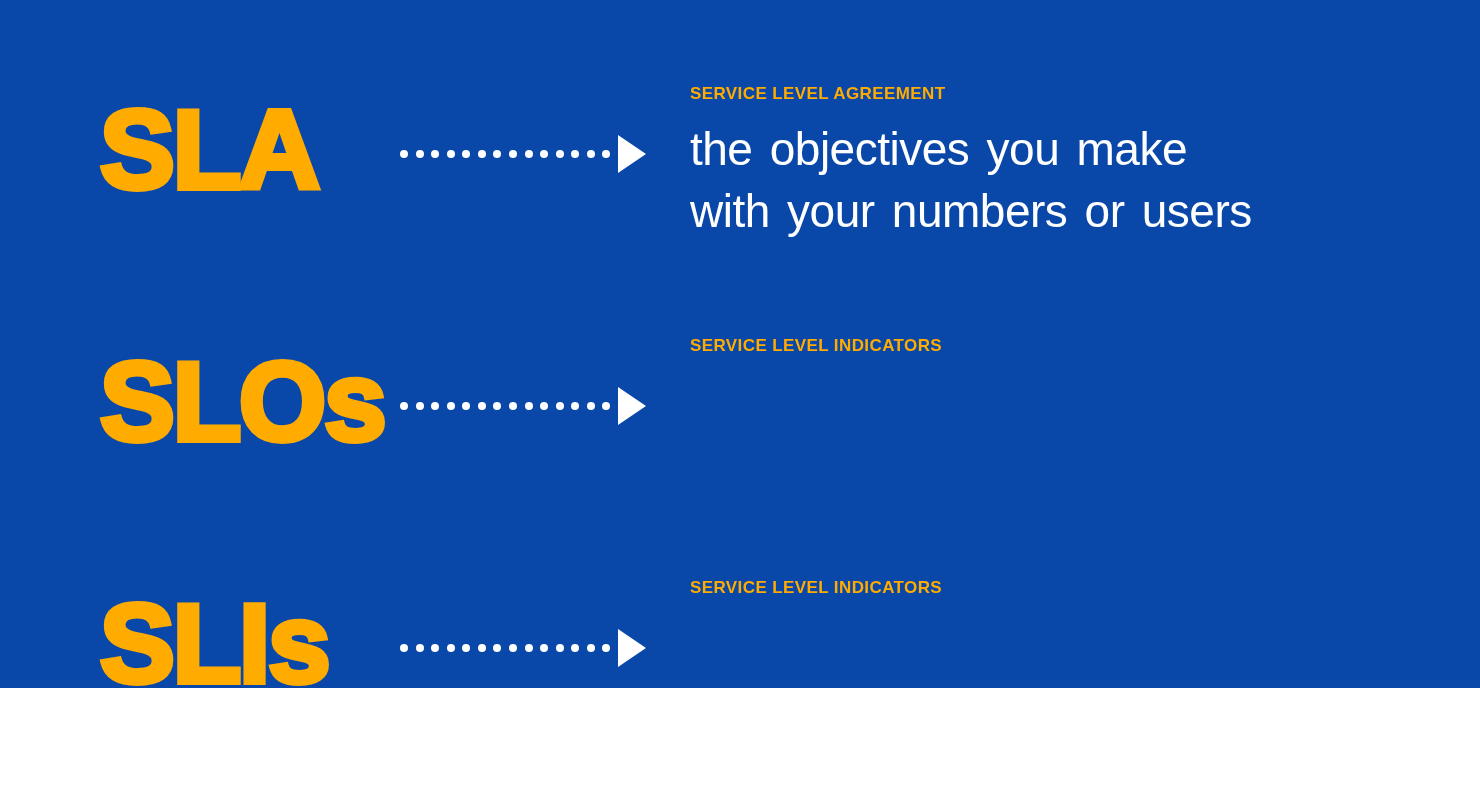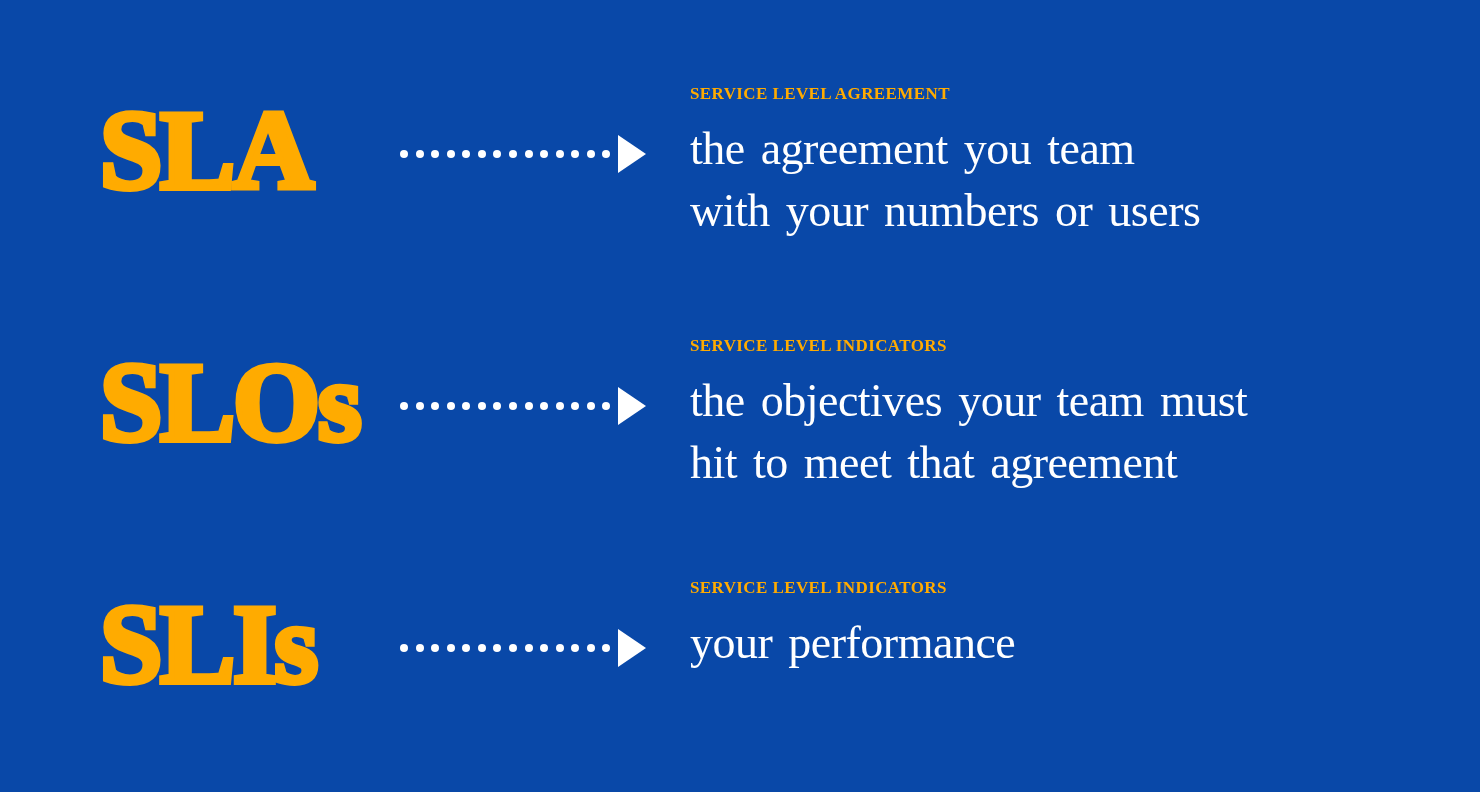--- a/index.html
+++ b/index.html
@@ -4,24 +4,24 @@
 <style>
   html, body { margin: 0; padding: 0; }
   :root {
     --bg: #0948A8;
     --accent: #FFAB00;
     --text: #FFFFFF;
   }
   #canvas {
     position: relative;
     width: 1480px;
-    height: 792px;
+    height: 688px;
     background: var(--bg);
     overflow: hidden;
-    font-family: Liberation Serif, serif;
+    font-family: Liberation Sans, sans-serif;
   }
   .row {
     position: absolute;
     left: 0;
     width: 1480px;
     height: 244px;
   }
   .row-1 { top: 84px; }
   .row-2 { top: 336px; }
   .row-3 { top: 578px; }
@@ -107,21 +107,21 @@
         <span class="dot"></span>
         <span class="dot"></span>
         <span class="dot"></span>
         <span class="dot"></span>
         <span class="dot"></span>
         <span class="tri"></span>
       </div>
     <div class="desc">
       <div class="label">SERVICE LEVEL AGREEMENT</div>
       <div class="body-text">
-        <div>the agreement you team</div>
+        <div>the objectives you make</div>
         <div>with your numbers or users</div>
       </div>
     </div>
   </div>
 
   <div class="row row-2">
     <div class="term">SLOs</div>
     <div class="arrow">
         <span class="dot"></span>
         <span class="dot"></span>
@@ -134,24 +134,20 @@
         <span class="dot"></span>
         <span class="dot"></span>
         <span class="dot"></span>
         <span class="dot"></span>
         <span class="dot"></span>
         <span class="dot"></span>
         <span class="tri"></span>
       </div>
     <div class="desc">
       <div class="label">SERVICE LEVEL INDICATORS</div>
-      <div class="body-text">
-        <div>the objectives your team must</div>
-        <div>hit to meet that agreement</div>
-      </div>
     </div>
   </div>
 
   <div class="row row-3">
     <div class="term">SLIs</div>
     <div class="arrow">
         <span class="dot"></span>
         <span class="dot"></span>
         <span class="dot"></span>
         <span class="dot"></span>
@@ -163,18 +159,17 @@
         <span class="dot"></span>
         <span class="dot"></span>
         <span class="dot"></span>
         <span class="dot"></span>
         <span class="dot"></span>
         <span class="tri"></span>
       </div>
     <div class="desc">
       <div class="label">SERVICE LEVEL INDICATORS</div>
       <div class="body-text">
-        <div>your performance</div>
       </div>
     </div>
   </div>
 
 </div>
 
 </body></html>

